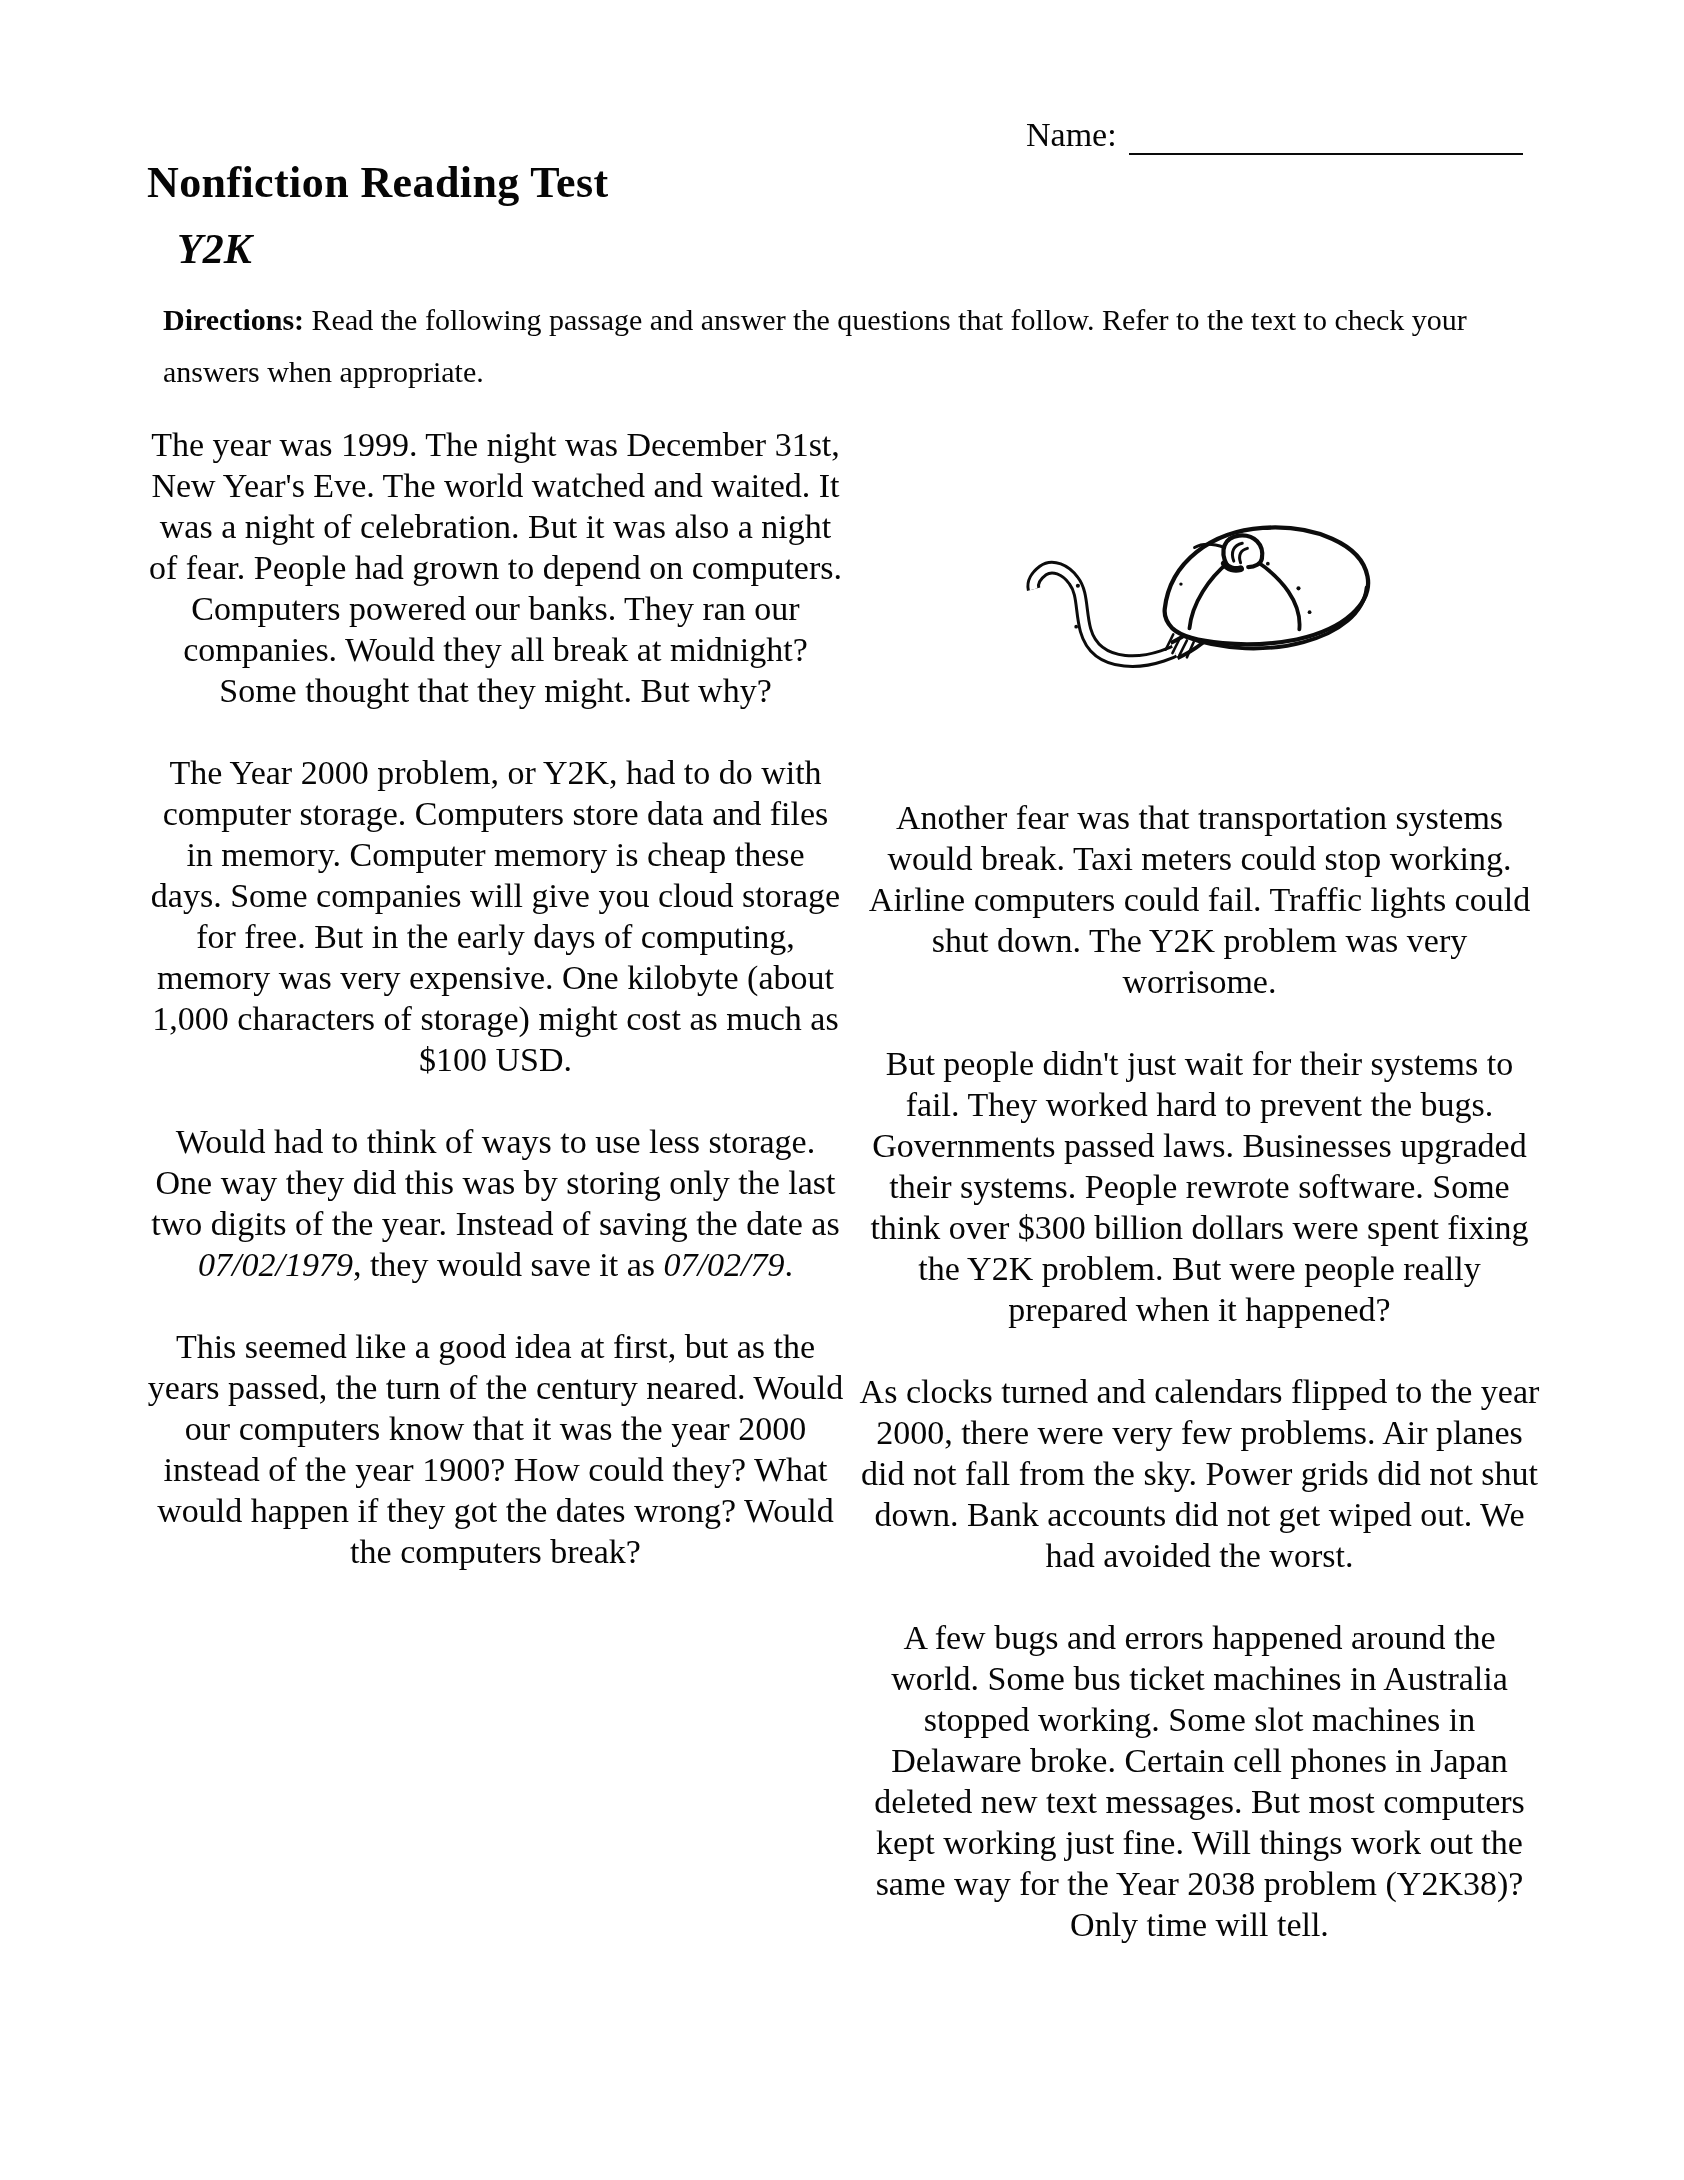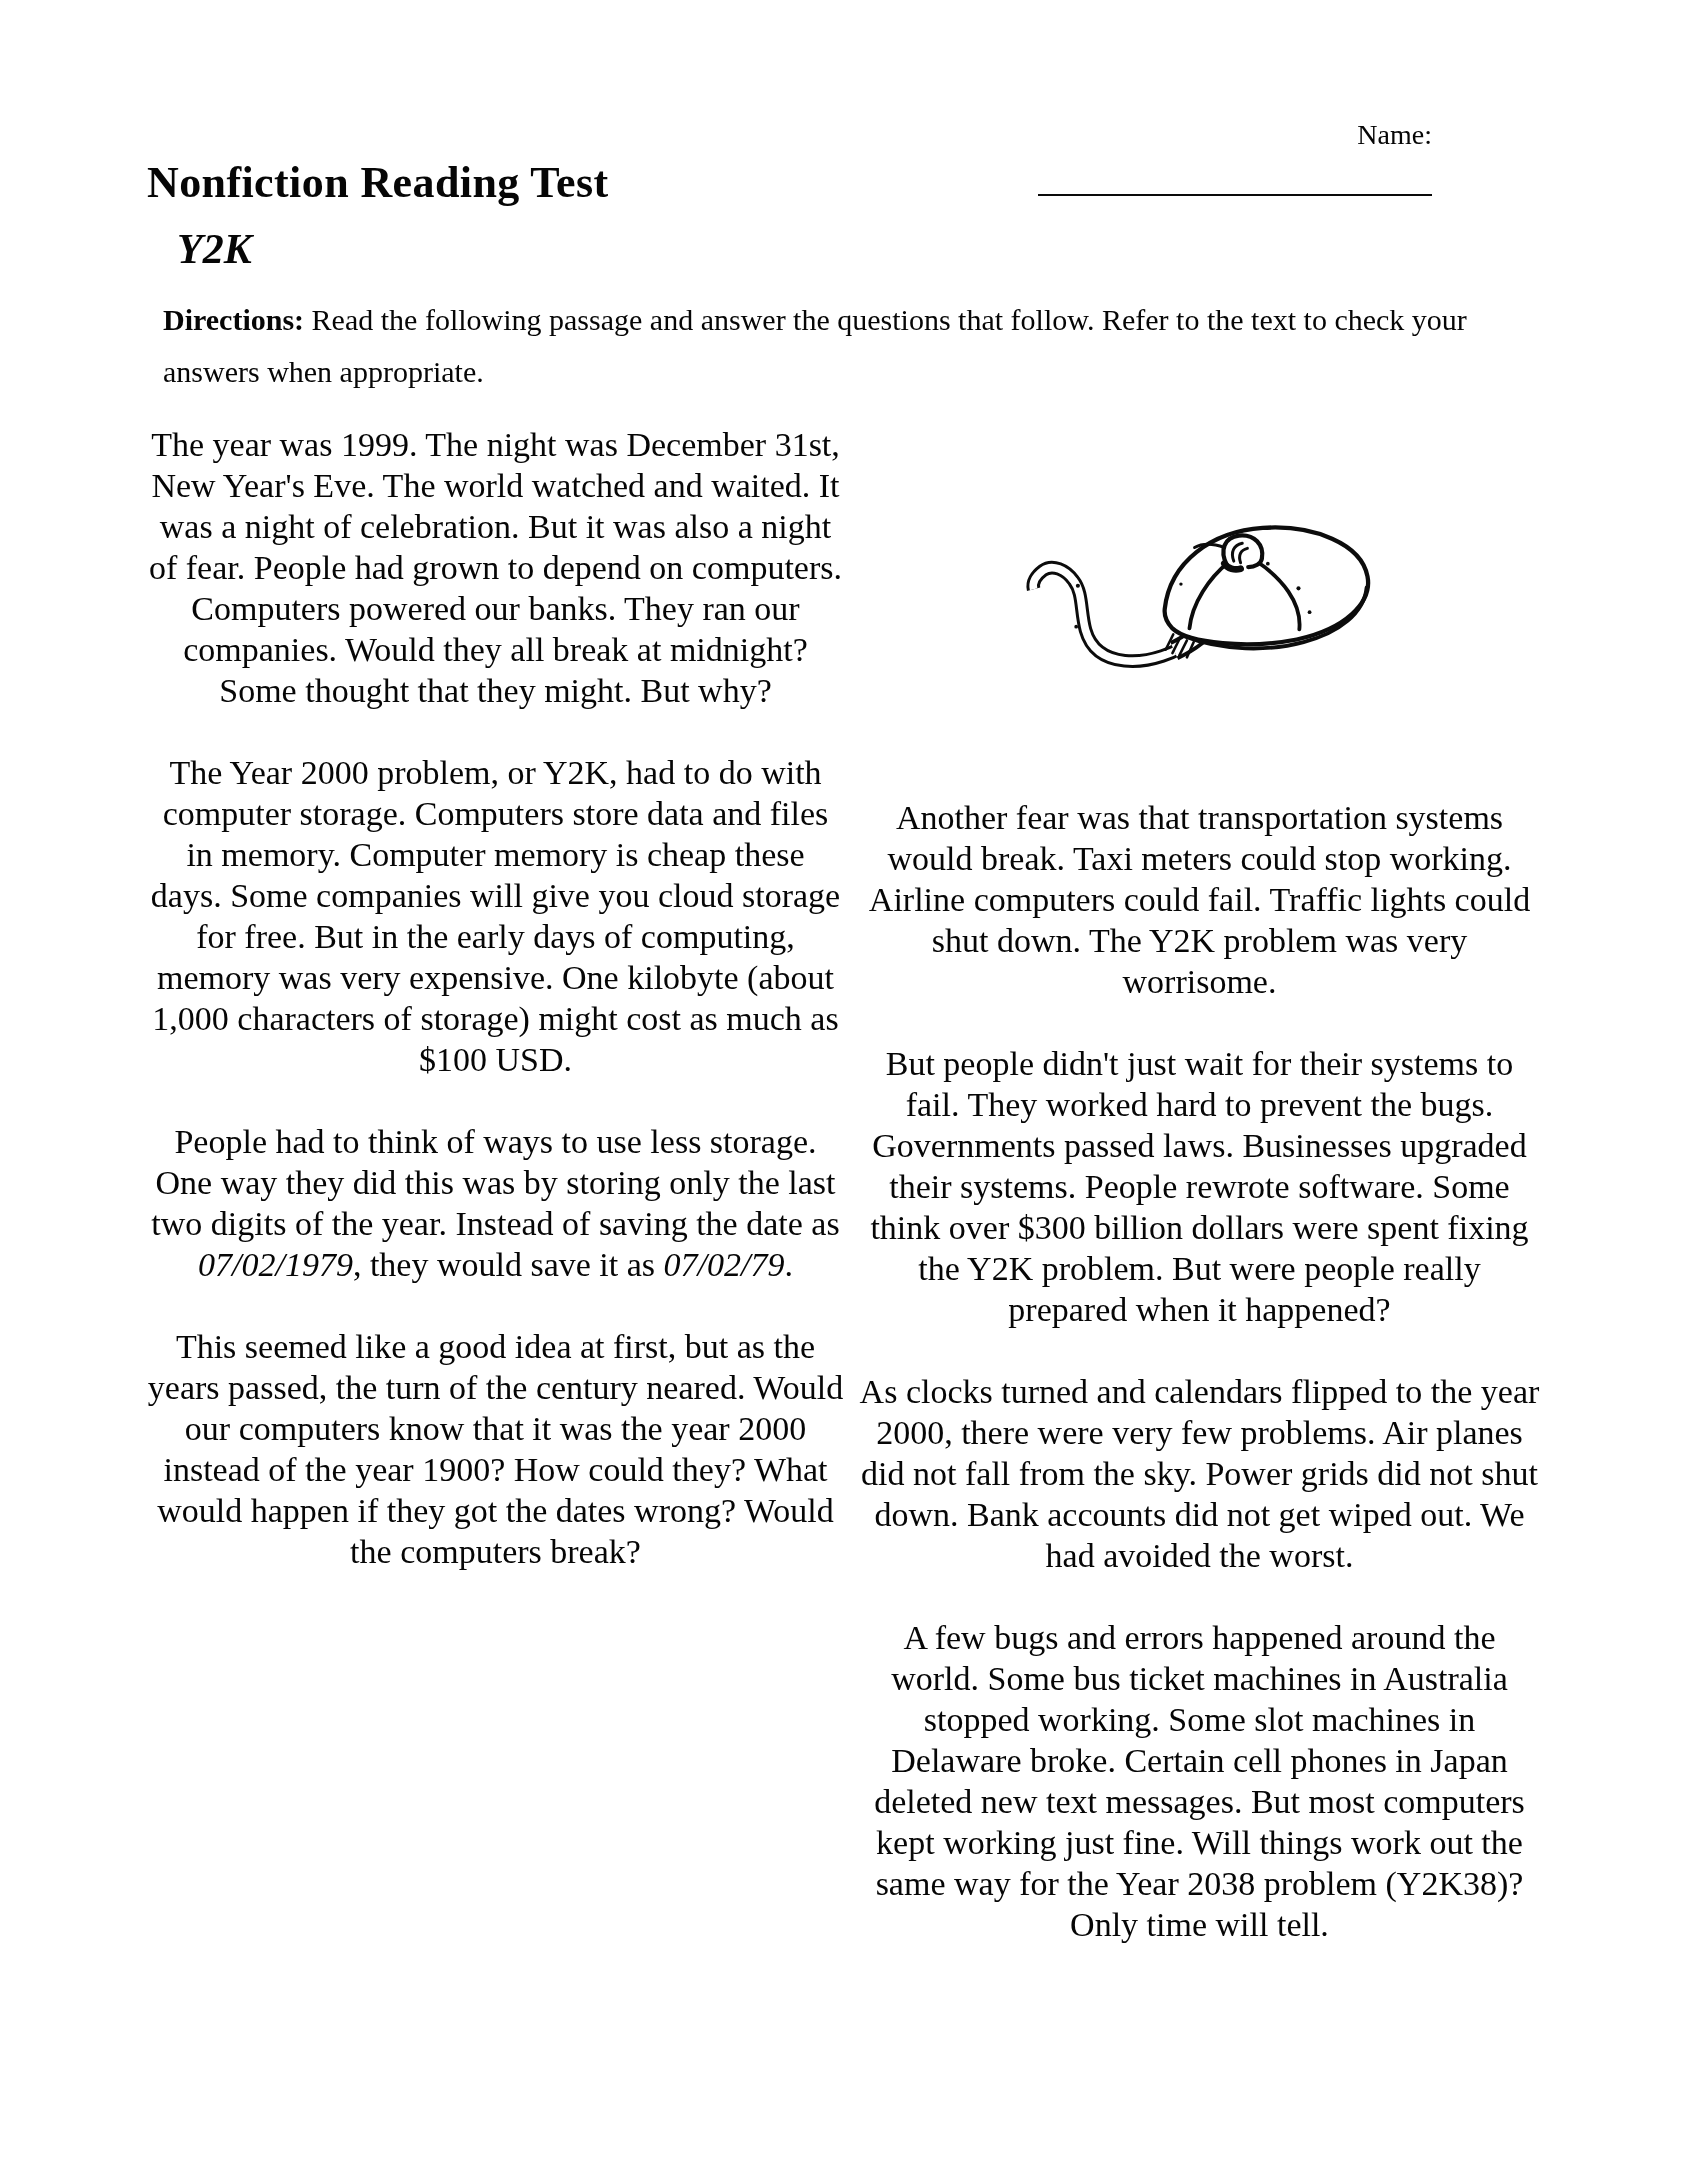--- a/index.html
+++ b/index.html
@@ -8,21 +8,21 @@
     width:1685px;height:2181px;
     margin:0 auto;
     background:#ffffff;
     color:#060606;
     font-family:"Liberation Serif","DejaVu Serif",serif;
     overflow:hidden;
   }
   .name-row{
     position:absolute;left:1026px;top:114px;
     display:flex;align-items:flex-end;
-    font-size:28px;line-height:41px;white-space:nowrap;flex-direction:column;
+    font-size:34px;line-height:41px;white-space:nowrap;
   }
   .name-line{
     display:inline-block;width:394px;height:39px;
     border-bottom:2.6px solid #0a0a0a;margin-left:12px;
   }
   h1.title{
     position:absolute;left:147px;top:157px;margin:0;
     font-size:44px;line-height:51px;font-weight:bold;letter-spacing:0.4px;text-align:right;
   }
   h2.subtitle{
@@ -99,21 +99,21 @@
       <path d="M 250 66 C 241 48, 247 33, 264 31 C 282 29, 294 42, 291 58 C 290 64, 283 68, 275 68" fill="#ffffff" stroke-width="5"></path>
       <path d="M 258 61 C 254 50, 258 42, 268 40" stroke-width="3.5"></path>
       <path d="M 266 63 C 263 54, 266 48, 274 46" stroke-width="3.5"></path>
       <path d="M 247 64 C 251 70, 259 72, 266 70" stroke-width="8"></path>
     </g>
   </svg>
 
   <div class="col col-left" id="col-left">
       <p><span>The year was 1999. The night was December 31st, New Year's Eve. The world watched and waited. It was a night of celebration. But it was also a night of fear. People had grown to depend on computers. Computers powered our banks. They ran our companies. Would they all break at midnight? Some thought that they might. But why?</span></p>
       <p><span>The Year 2000 problem, or Y2K, had to do with computer storage. Computers store data and files in memory. Computer memory is cheap these days. Some companies will give you cloud storage for free. But in the early days of computing, memory was very expensive. One kilobyte (about 1,000 characters of storage) might cost as much as $100 USD.</span></p>
-      <p><span>People had to think of ways to use less storage. One way they did this was by storing only the last two digits of the year. Instead of saving the date as </span><em>07/02/1979</em><span>, they would save it as </span><em>07/02/79</em><span>.</span></p>
+      <p><span>Would had to think of ways to use less storage. One way they did this was by storing only the last two digits of the year. Instead of saving the date as </span><em>07/02/1979</em><span>, they would save it as </span><em>07/02/79</em><span>.</span></p>
       <p><span>This seemed like a good idea at first, but as the years passed, the turn of the century neared. Would our computers know that it was the year 2000 instead of the year 1900? How could they? What would happen if they got the dates wrong? Would the computers break?</span></p>
     </div>
   <div class="col col-right" id="col-right">
       <p><span>Another fear was that transportation systems would break. Taxi meters could stop working. Airline computers could fail. Traffic lights could shut down. The Y2K problem was very worrisome.</span></p>
       <p><span>But people didn't just wait for their systems to fail. They worked hard to prevent the bugs. Governments passed laws. Businesses upgraded their systems. People rewrote software. Some think over $300 billion dollars were spent fixing the Y2K problem. But were people really prepared when it happened?</span></p>
       <p><span>As clocks turned and calendars flipped to the year 2000, there were very few problems. Air planes did not fall from the sky. Power grids did not shut down. Bank accounts did not get wiped out. We had avoided the worst.</span></p>
       <p><span>A few bugs and errors happened around the world. Some bus ticket machines in Australia stopped working. Some slot machines in Delaware broke. Certain cell phones in Japan deleted new text messages. But most computers kept working just fine. Will things work out the same way for the Year 2038 problem (Y2K38)? Only time will tell.</span></p>
     </div>
 
 </div>

